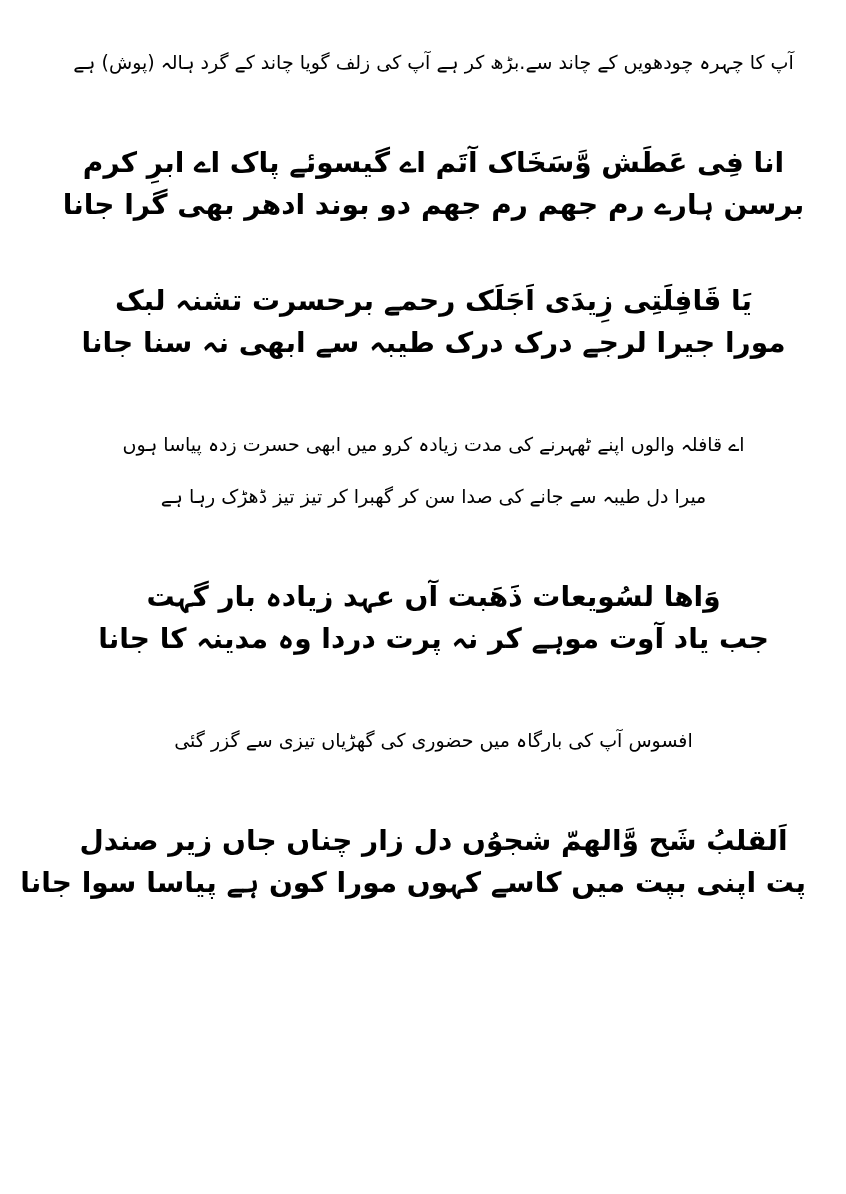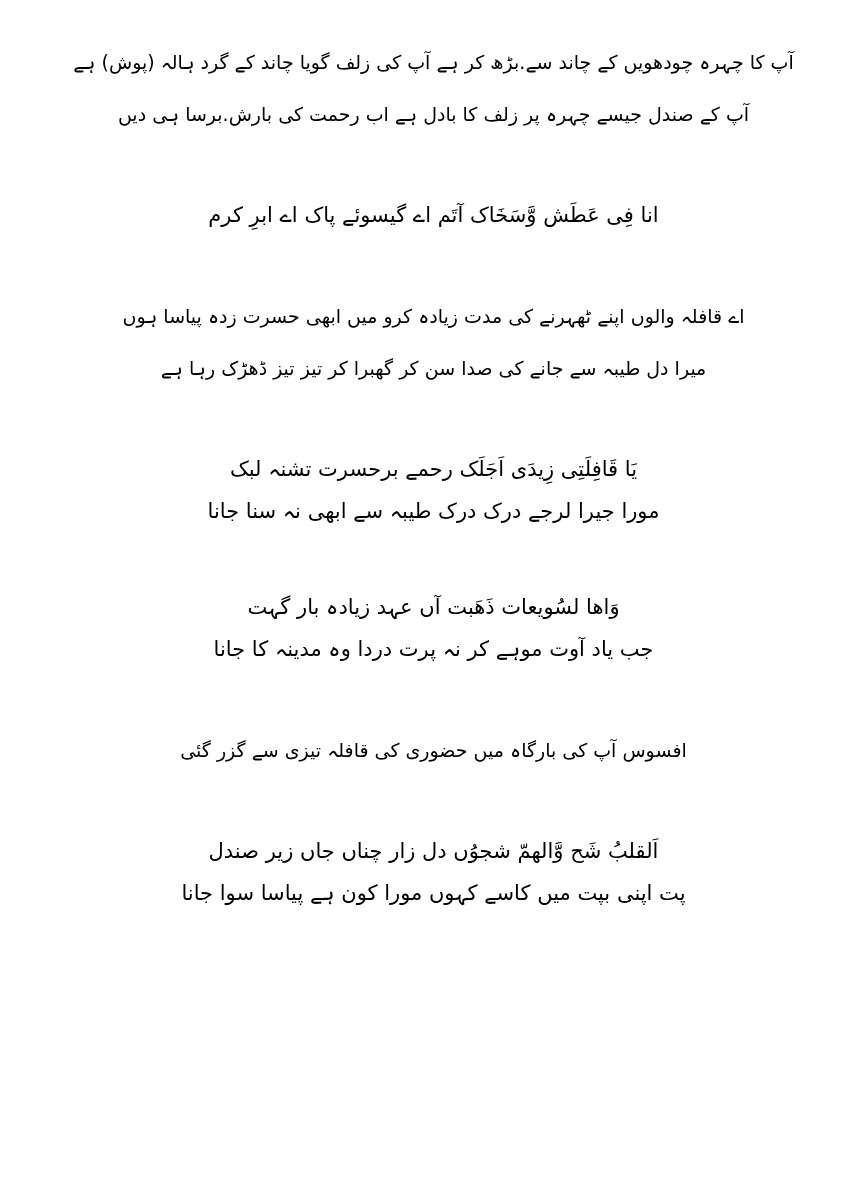--- a/index.html
+++ b/index.html
@@ -35,59 +35,59 @@
   }
   
   .block.translation .line {
     font-size: 19px;
     font-weight: 400;
     line-height: 52px;
     letter-spacing: 0px;
   }
   
   .block.verse .line {
-    font-size: 21px;
-    font-weight: 400;
+    font-size: 28px;
+    font-weight: 700;
     line-height: 42px;
   }
 </style>
 </head>
 <body>
 
 <div class="page">
 
   <div class="block translation">
     <div class="line">آپ کا چہرہ چودھویں کے چاند سے.بڑھ کر ہے آپ کی زلف گویا چاند کے گرد ہالہ (پوش) ہے</div>
-    <div class="line">آپ کے صندل جیسے چہرہ پر زلف کا بادل ہے اب رحمت کی بارش.برسا ہی دیں</div>
   </div>
 
   <div class="block verse">
     <div class="line">انا فِی عَطَش وَّسَخَاک آتَم اے گیسوئے پاک اے ابرِ کرم</div>
+    <div class="line">برسن ہارے رم جھم رم جھم دو بوند ادھر بھی گرا جانا</div>
   </div>
 
   <div class="block translation">
+  </div>
+
+  <div class="block verse">
+    <div class="line">یَا قَافِلَتِی زِیدَی اَجَلَک رحمے برحسرت تشنہ لبک</div>
+    <div class="line">مورا جیرا لرجے درک درک طیبہ سے ابھی نہ سنا جانا</div>
   </div>
 
   <div class="block translation">
     <div class="line">اے قافلہ والوں اپنے ٹھہرنے کی مدت زیادہ کرو میں ابھی حسرت زدہ پیاسا ہوں</div>
     <div class="line">میرا دل طیبہ سے جانے کی صدا سن کر گھبرا کر تیز تیز ڈھڑک رہا ہے</div>
   </div>
 
   <div class="block verse">
-    <div class="line">یَا قَافِلَتِی زِیدَی اَجَلَک رحمے برحسرت تشنہ لبک</div>
-    <div class="line">مورا جیرا لرجے درک درک طیبہ سے ابھی نہ سنا جانا</div>
-  </div>
-
-  <div class="block verse">
     <div class="line">وَاھا لسُویعات ذَھَبت آں عہد زیادہ بار گہت</div>
     <div class="line">جب یاد آوت موہے کر نہ پرت دردا وہ مدینہ کا جانا</div>
   </div>
 
   <div class="block translation">
-    <div class="line">افسوس آپ کی بارگاہ میں حضوری کی قافلہ تیزی سے گزر گئی</div>
+    <div class="line">افسوس آپ کی بارگاہ میں حضوری کی گھڑیاں تیزی سے گزر گئی</div>
   </div>
 
   <div class="block verse">
     <div class="line">اَلقلبُ شَح وَّالھمّ شجوُں دل زار چناں جاں زیر صندل</div>
     <div class="line">پت اپنی بپت میں کاسے کہوں مورا کون ہے پیاسا سوا جانا</div>
   </div>
 
 </div>
 
 </body></html>

